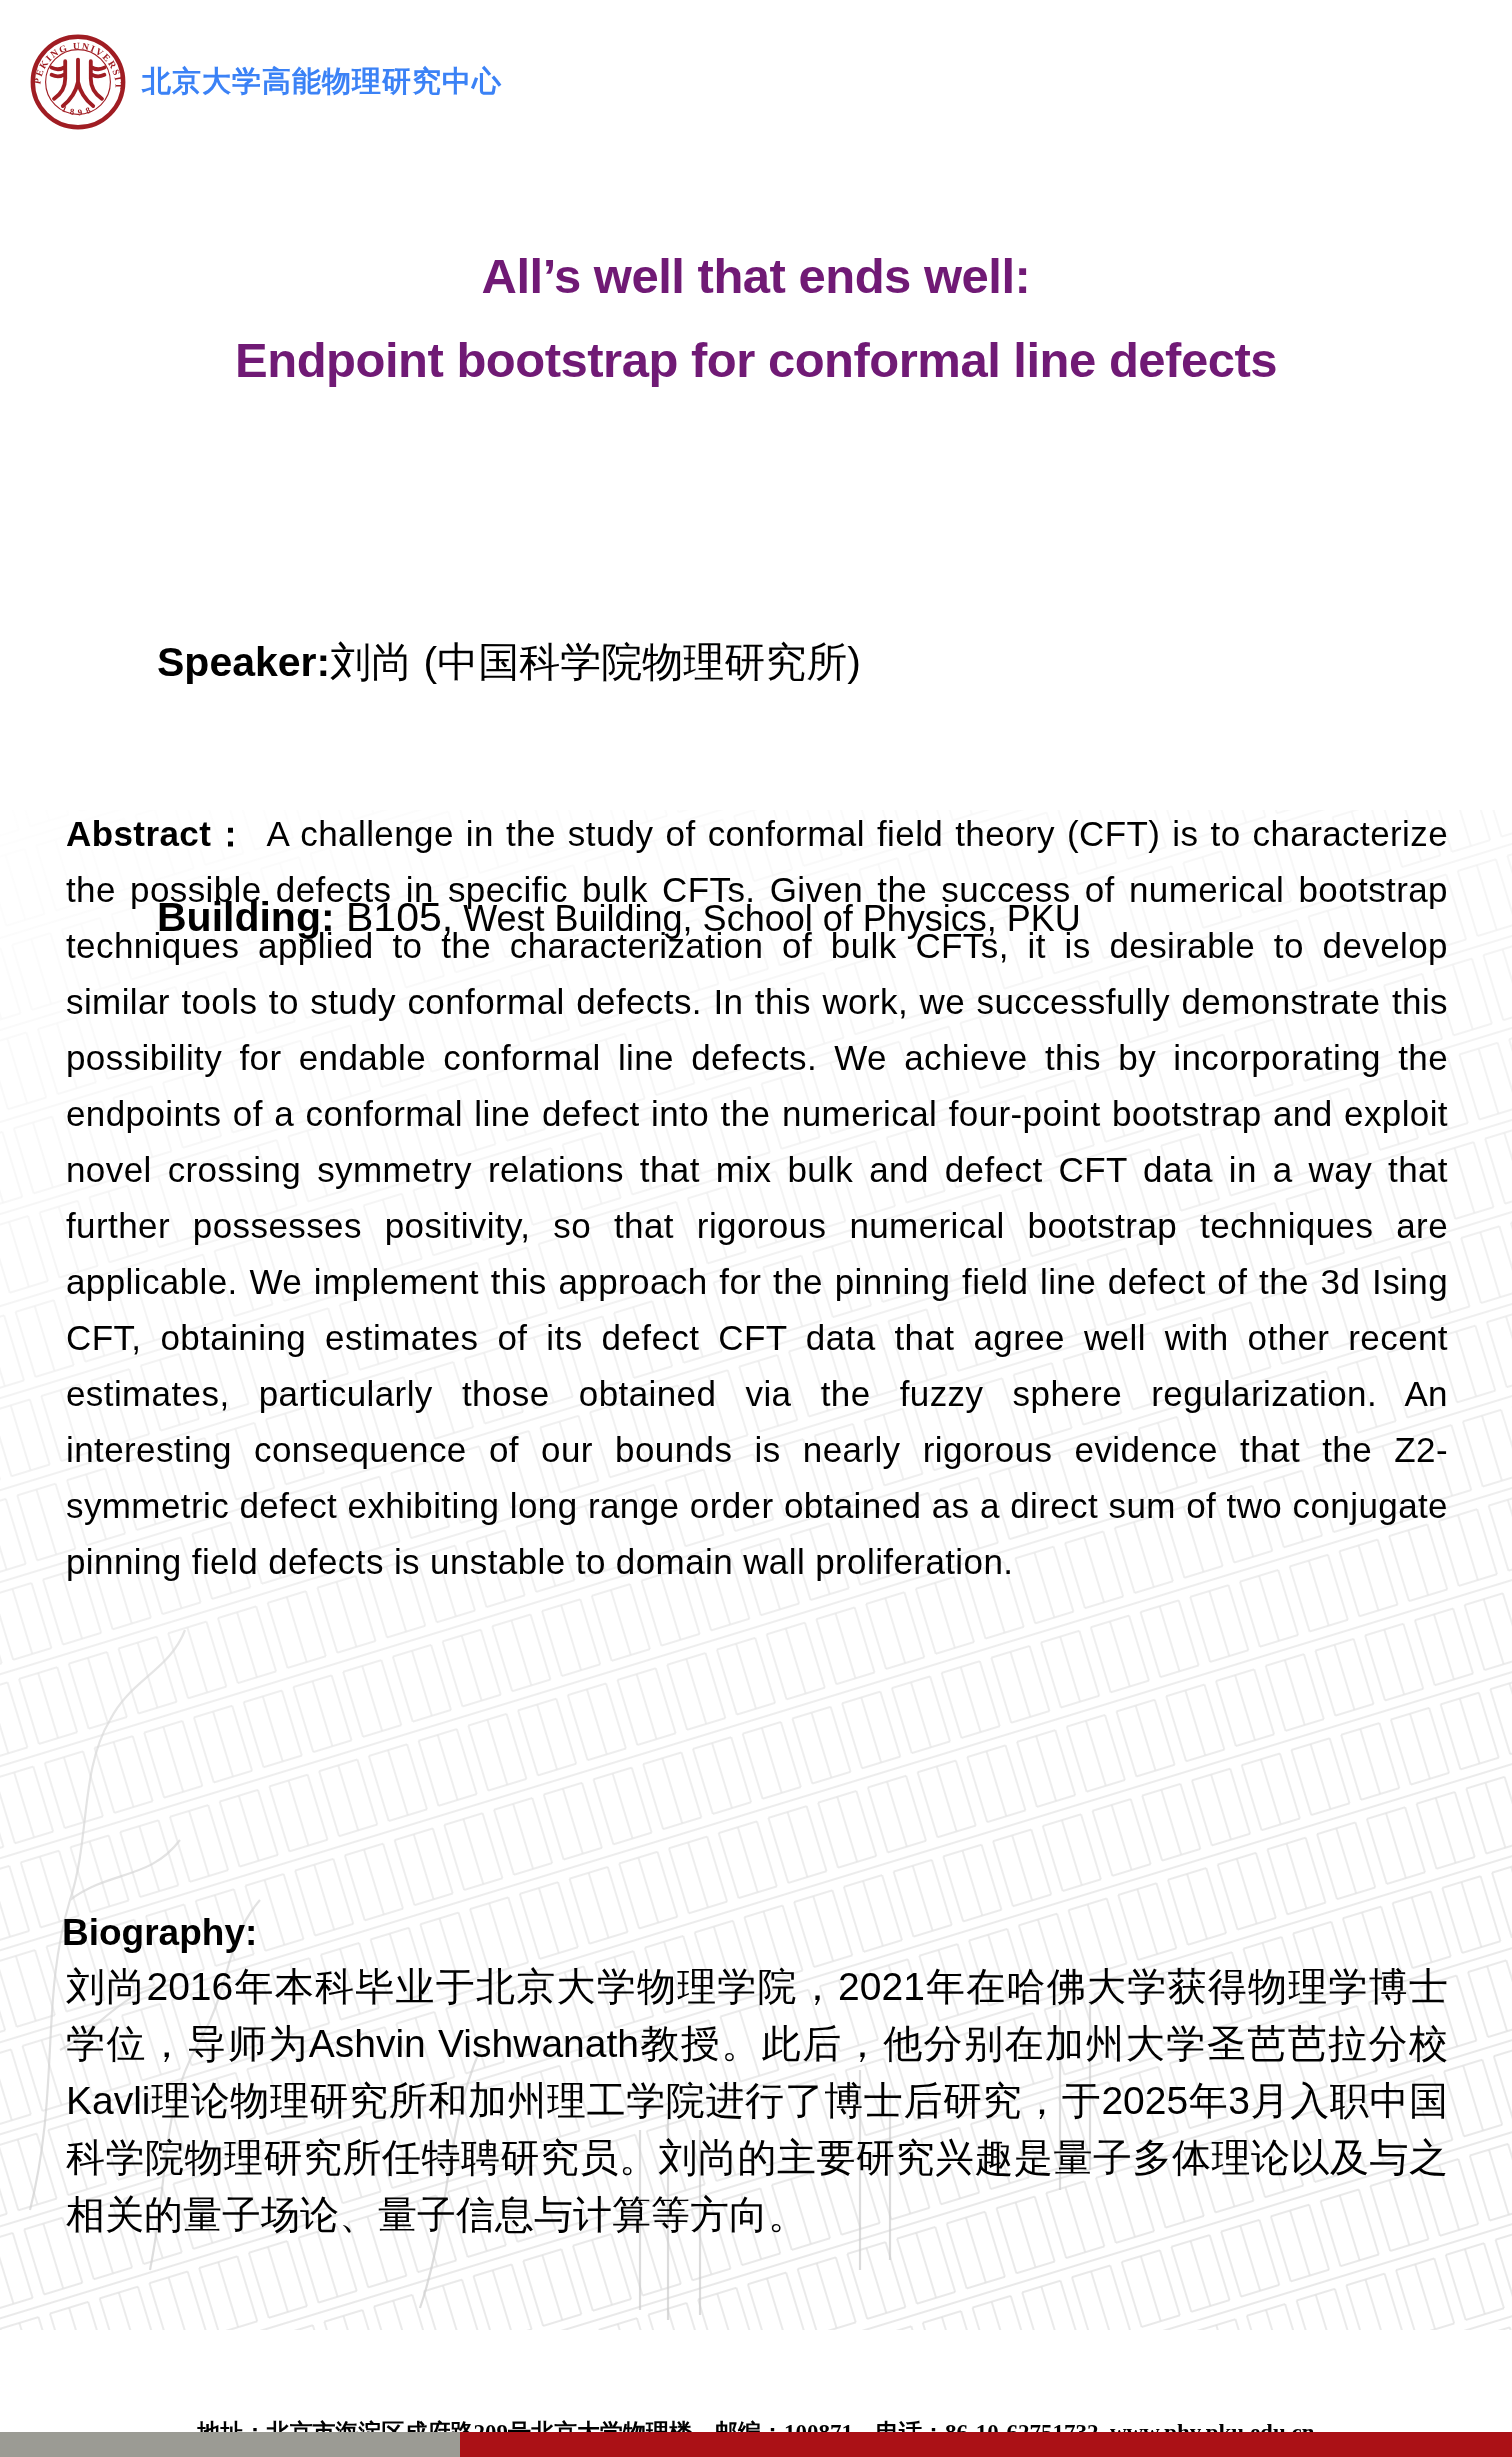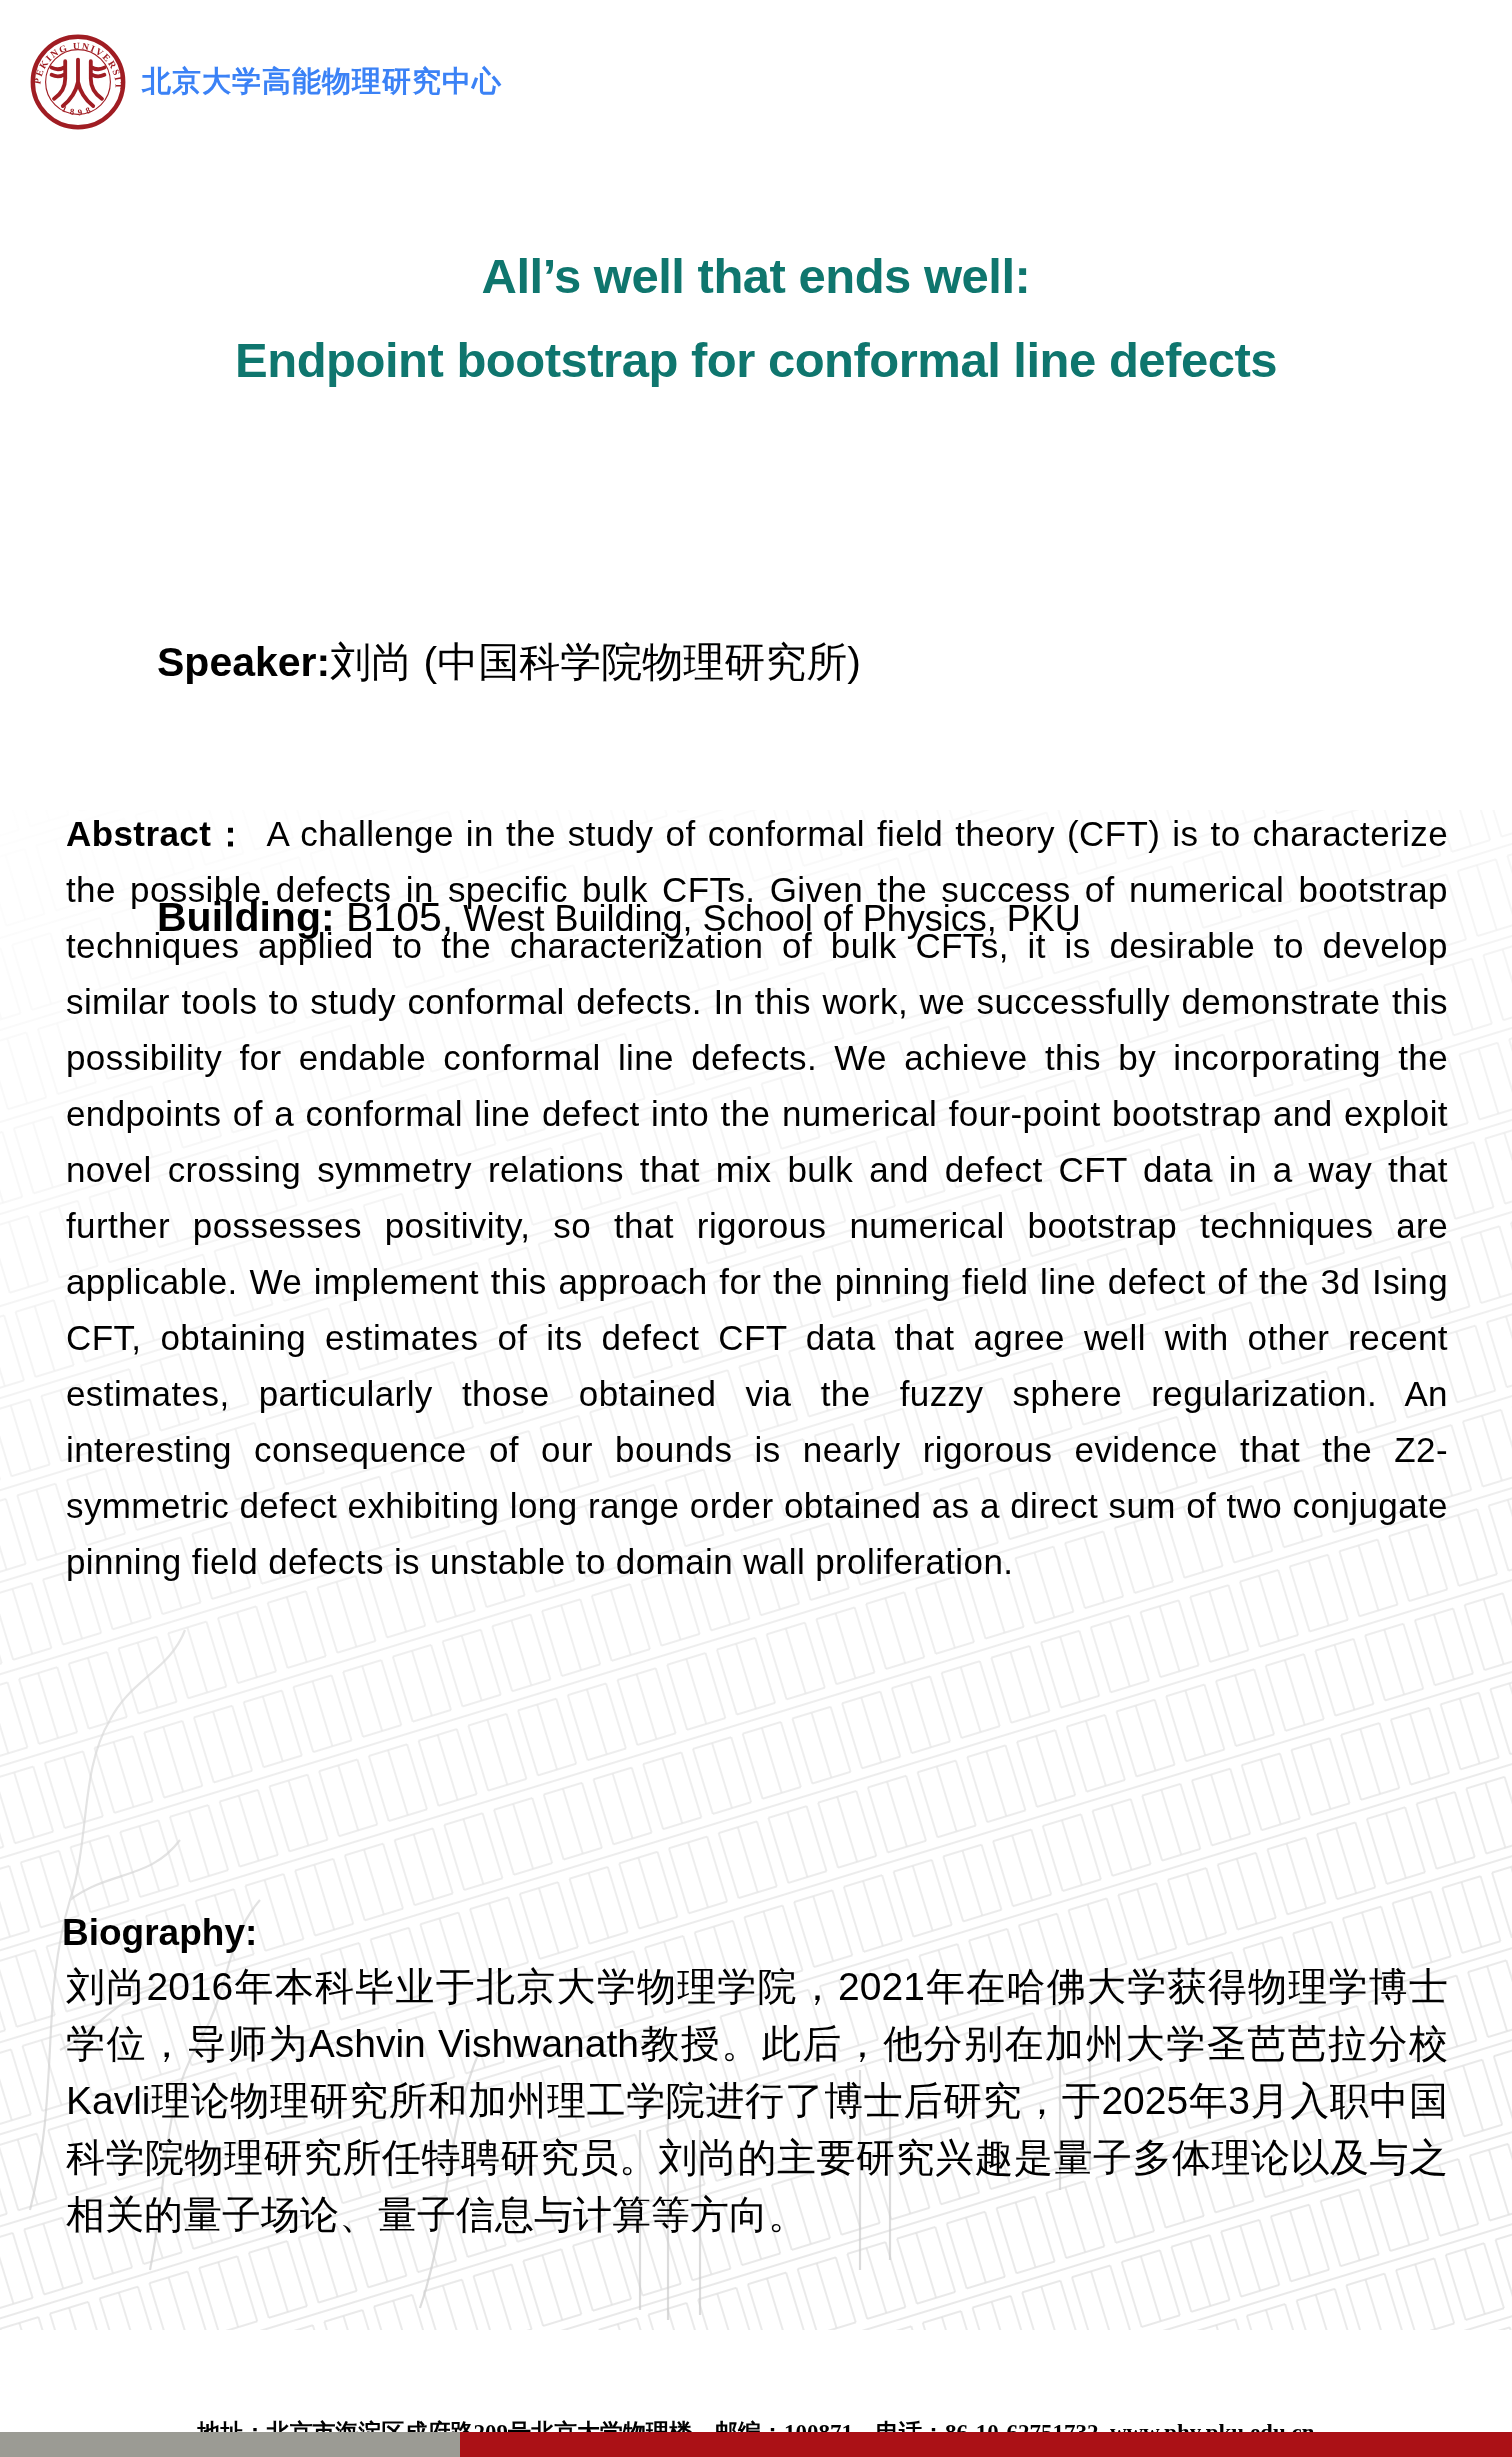--- a/index.html
+++ b/index.html
@@ -112,21 +112,21 @@
       </text>
       <g stroke="currentColor" stroke-width="4.8" stroke-linecap="round" stroke-linejoin="round" fill="none">
         <path d="M60 32 V60 M60 60 C57 74 50 83 41 90 M60 60 C63 74 70 83 79 90"></path>
         <path d="M44 34 V56 C44 66 39 75 30 81 M44 41 C38 45 33 45 27 42 M44 50 C38 54 33 54 27 51"></path>
         <path d="M76 34 V56 C76 66 81 75 90 81 M76 41 C82 45 87 45 93 42 M76 50 C82 54 87 54 93 51"></path>
       </g>
     </svg>
     <div class="org-name">北京大学高能物理研究中心</div>
   </div>
 
-  <div class="title" style="color: #0f766e;">
+  <div class="title" style="color: #701a75;">
     <div>All’s well that ends well:</div>
     <div>Endpoint bootstrap for conformal line defects</div>
   </div>
 
   <div class="details">
     <div><span class="detail-label">Speaker:</span><span>刘尚 (中国科学院物理研究所)</span></div>
     <div><span class="detail-label">Building: </span><span>B105,</span><span class="loc-secondary"> West Building, School of Physics, PKU</span></div>
   </div>
 
   <div class="abstract"><span class="abstract-label">Abstract：</span><span>A challenge in the study of conformal field theory (CFT) is to characterize the possible defects in specific bulk CFTs. Given the success of numerical bootstrap techniques applied to the characterization of bulk CFTs, it is desirable to develop similar tools to study conformal defects. In this work, we successfully demonstrate this possibility for endable conformal line defects. We achieve this by incorporating the endpoints of a conformal line defect into the numerical four-point bootstrap and exploit novel crossing symmetry relations that mix bulk and defect CFT data in a way that further possesses positivity, so that rigorous numerical bootstrap techniques are applicable. We implement this approach for the pinning field line defect of the 3d Ising CFT, obtaining estimates of its defect CFT data that agree well with other recent estimates, particularly those obtained via the fuzzy sphere regularization. An interesting consequence of our bounds is nearly rigorous evidence that the Z2-symmetric defect exhibiting long range order obtained as a direct sum of two conjugate pinning field defects is unstable to domain wall proliferation.</span></div>

